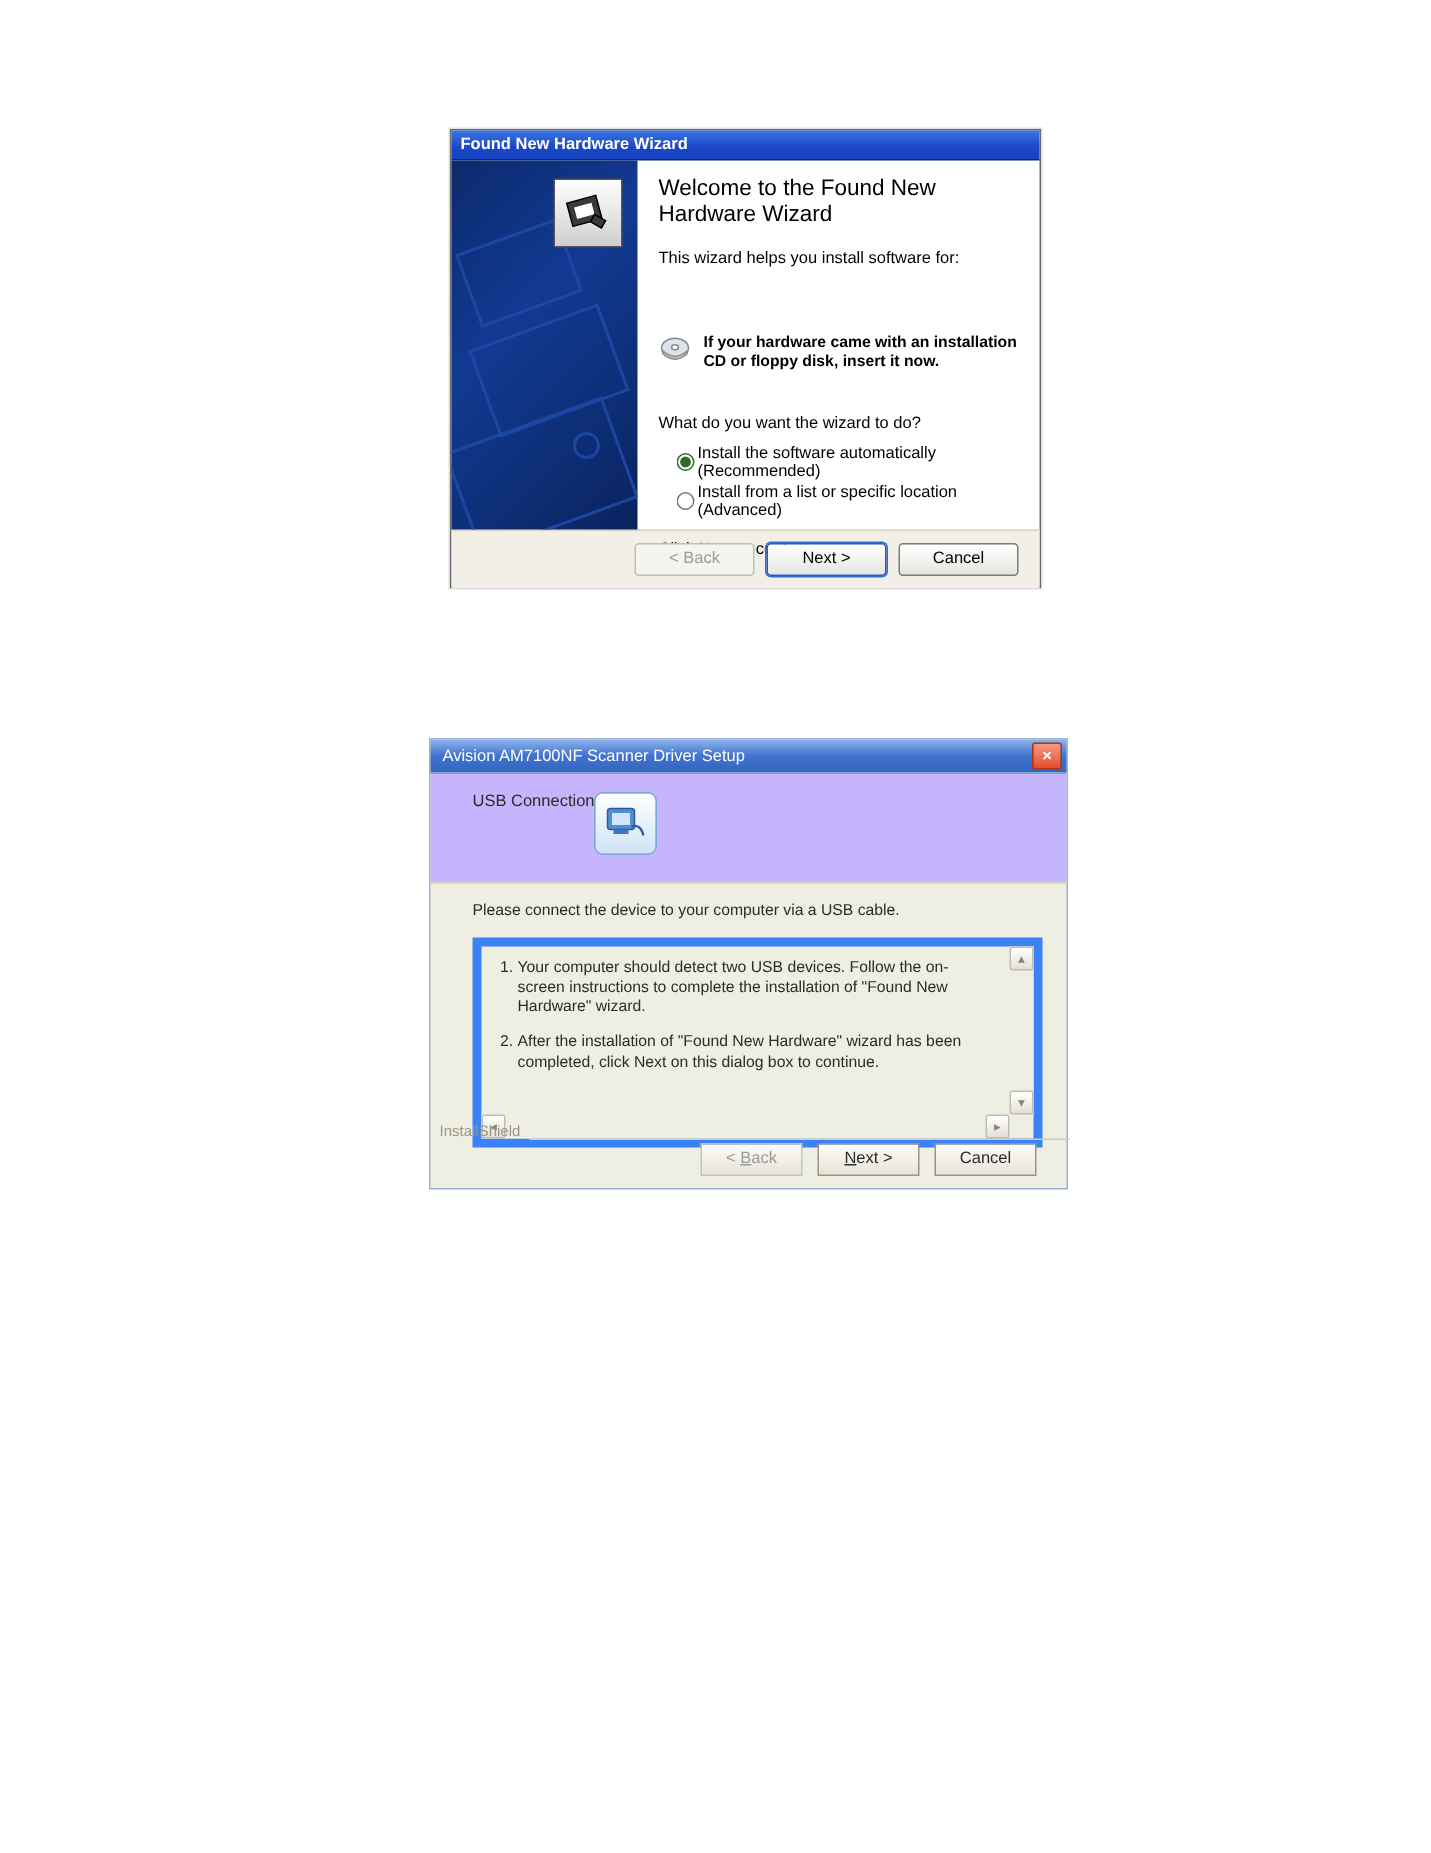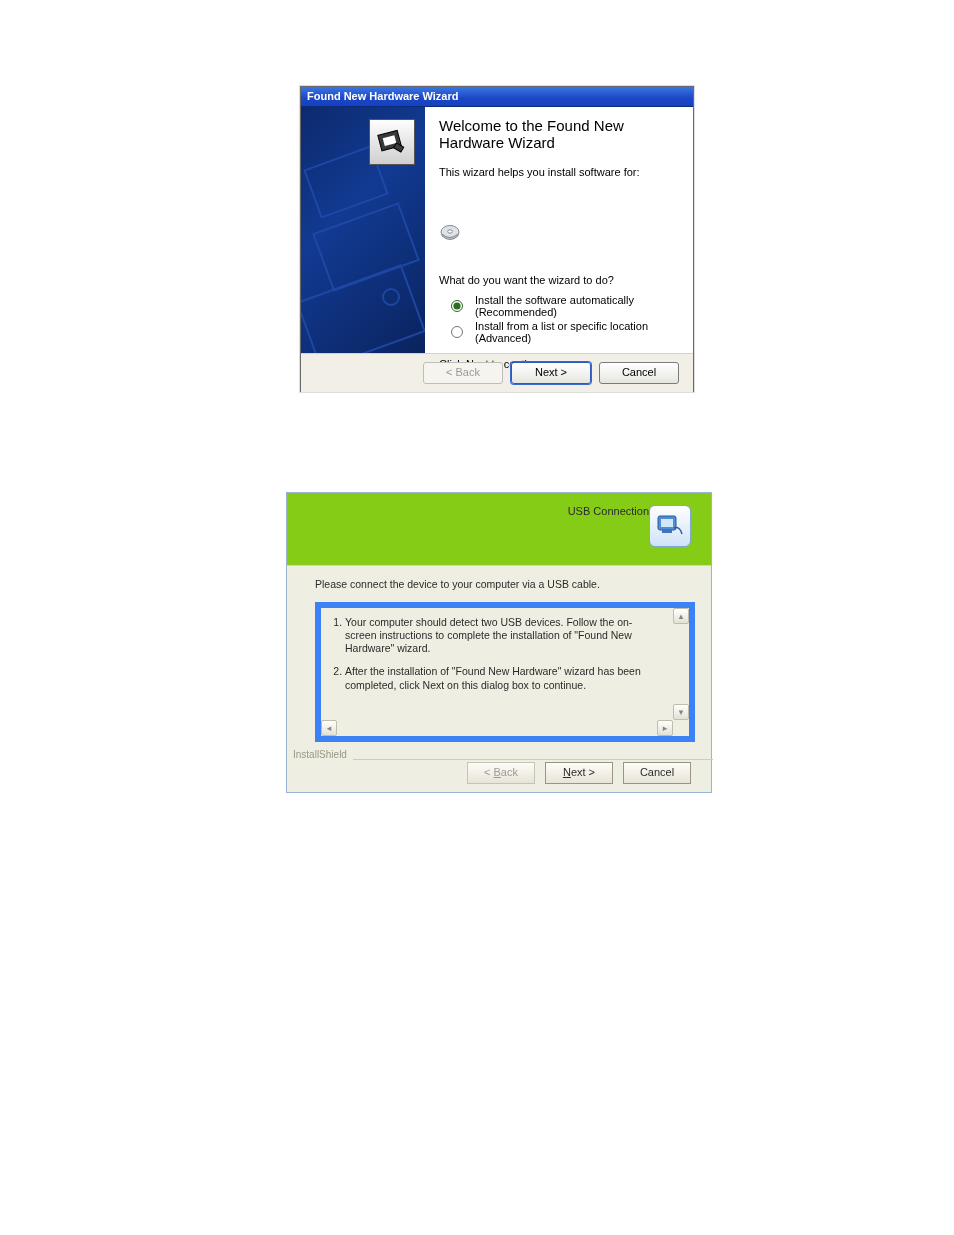--- a/index.html
+++ b/index.html
@@ -13,33 +13,33 @@
   .dlg1 .sidebar svg.deco{position:absolute;left:-10px;top:-10px}
   .dlg1 .icobox{position:absolute;left:68px;top:12px;width:44px;height:44px;background:linear-gradient(180deg,#fefefe,#cfcfcf);border:1px solid #555;display:flex;align-items:center;justify-content:center}
   .dlg1 .content{flex:1;padding:10px 4px 0 14px}
   .dlg1 h1{font-family:"Franklin Gothic Medium",Tahoma,Arial,sans-serif;font-weight:normal;font-size:15px;margin:0 0 14px 0;line-height:1.15}
   .dlg1 .sub{font-size:11px;margin-bottom:44px}
   .dlg1 .cdrow{display:flex;align-items:center;gap:8px;margin-bottom:28px}
   .dlg1 .cdrow .cdicn{flex:0 0 22px}
   .dlg1 .cdrow .cdtxt{font-weight:bold;font-size:10.5px;line-height:1.25}
   .dlg1 .q{font-size:11px;margin-bottom:8px}
   .dlg1 .opts{margin-left:12px;font-size:11px}
-  .dlg1 .opts label{display:flex;align-items:center;gap:12px;margin-bottom:2px}
+  .dlg1 .opts label{display:flex;align-items:center;gap:2px;margin-bottom:2px}
   .dlg1 .opts input[type=radio]{margin:0;width:12px;height:12px;accent-color:#2d6b27}
   .dlg1 .continue{font-size:11px;margin-top:14px}
   .dlg1 .footer{height:38px;background:#f2efe6;border-top:1px solid #d8d3c0;display:flex;justify-content:flex-end;align-items:center;gap:8px;padding-right:14px}
   .xpbtn{min-width:58px;height:20px;border:1px solid #7b7b7b;border-radius:3px;background:linear-gradient(180deg,#fff,#e6e6e0);font-size:11px;color:#000;padding:0 10px;line-height:18px;text-align:center;cursor:pointer}
   .xpbtn.primary{box-shadow:0 0 0 1px #3a6ad0;border-color:#2b59c0}
   .xpbtn.disabled{color:#9a9a9a;border-color:#bdbdbd;background:#f5f4ef;cursor:default}
 
   
   .dlg2{position:absolute;left:286px;top:492px;width:424px;height:299px;border:1px solid #9ab3d6;background:#efeee3}
   .dlg2 .titlebar{height:22px;background:linear-gradient(180deg,#8fb2ea 0%,#3f73cf 50%,#3566c0 100%);color:#fff;font-size:11px;line-height:22px;padding-left:8px;display:flex;align-items:center;justify-content:space-between;border-bottom:1px solid #7ea0d5}
   .dlg2 .closebtn{width:18px;height:16px;margin-right:3px;background:linear-gradient(180deg,#f59a86,#e24e2a);border:1px solid #b33415;border-radius:2px;color:#fff;display:flex;align-items:center;justify-content:center;font-size:11px;font-weight:bold;cursor:pointer;line-height:1;font-family:Arial,sans-serif}
-  .dlg2 .hdr{height:60px;background:#84cc16;display:flex;align-items:flex-start;justify-content:flex-end;padding:12px 20px 0 28px;border-bottom:1px solid #d6d2c1}
+  .dlg2 .hdr{height:60px;background:#c4b5fd;display:flex;align-items:flex-start;justify-content:flex-start;padding:12px 20px 0 28px;border-bottom:1px solid #d6d2c1}
   .dlg2 .hdr .t{font-size:11px;color:#2b2b2b}
   .dlg2 .hdr .hicn{width:40px;height:40px;background:linear-gradient(180deg,#fff,#cfe3f7);border:1px solid #7fa7d4;border-radius:6px;display:flex;align-items:center;justify-content:center}
   .dlg2 .msg{padding:12px 28px 8px 28px;font-size:10.5px;color:#2b2b2b}
   .dlg2 .listbox{margin:4px 16px 0 28px;height:128px;border:6px solid #3b82f6;background:#efeee3;position:relative;font-size:10.5px;color:#2b2b2b}
   .dlg2 .listbox .inner{position:absolute;left:0;top:0;right:16px;bottom:16px;padding:8px 10px;overflow:hidden}
   .dlg2 .listbox ol{margin:0;padding-left:14px}
   .dlg2 .listbox ol li{margin-bottom:10px;line-height:1.25}
   .dlg2 .vscroll{position:absolute;right:0;top:0;width:16px;bottom:16px;background:#efeee3;display:flex;flex-direction:column;justify-content:space-between;align-items:center}
   .dlg2 .hscroll{position:absolute;left:0;right:16px;bottom:0;height:16px;background:#efeee3;display:flex;justify-content:space-between;align-items:center}
   .scarrow{width:14px;height:14px;border:1px solid #c0bcae;background:linear-gradient(180deg,#fff,#e3e1d5);border-radius:2px;display:flex;align-items:center;justify-content:center;color:#8a8777;font-size:9px;line-height:1}
@@ -82,20 +82,21 @@
       <h1>Welcome to the Found New Hardware Wizard</h1>
       <div class="sub">This wizard helps you install software for:</div>
       <div class="cdrow">
         <div class="cdicn">
           <svg width="22" height="22" viewBox="0 0 22 22">
             <ellipse cx="11" cy="10" rx="9" ry="6.5" fill="#dce3ea" stroke="#8a8a8a"></ellipse>
             <ellipse cx="11" cy="9.5" rx="2.3" ry="1.7" fill="#fff" stroke="#8a8a8a"></ellipse>
             <path d="M3 12 q8 7 16 0 l0 2 q-8 7 -16 0 z" fill="#b9c0c7" stroke="#8a8a8a"></path>
           </svg>
         </div>
+        <div class="cdtxt">If your hardware came with an installation CD or floppy disk, insert it now.</div>
       </div>
       <div class="q">What do you want the wizard to do?</div>
       <div class="opts">
         <label>
           <input type="radio" name="dlg1opt" checked="" style="">
           <span>Install the software automatically (Recommended)</span>
         </label>
         <label>
           <input type="radio" name="dlg1opt" style="">
           <span>Install from a list or specific location (Advanced)</span>
@@ -105,20 +106,26 @@
     </div>
   </div>
   <div class="footer">
     <div class="xpbtn disabled">&lt; Back</div>
     <div class="xpbtn primary">Next &gt;</div>
     <div class="xpbtn">Cancel</div>
   </div>
 </div>
 
 <div class="dlg2">
+  <div class="titlebar">
+    <span>Avision AM7100NF Scanner Driver Setup</span>
+    <div class="closebtn">
+      <span>×</span>
+    </div>
+  </div>
   <div class="hdr">
     <div class="t">USB Connection</div>
     <div class="hicn">
       <svg width="32" height="32" viewBox="0 0 32 32">
         <rect x="4" y="6" width="18" height="14" rx="2" fill="#4f8ed2" stroke="#2d5a9a"></rect>
         <rect x="7" y="9" width="12" height="8" fill="#cfe6fb"></rect>
         <rect x="8" y="20" width="10" height="3" fill="#3f73bd"></rect>
         <path d="M20 18 q6 -2 8 6" stroke="#2d5a9a" fill="none" stroke-width="1.5"></path>
       </svg>
     </div>

